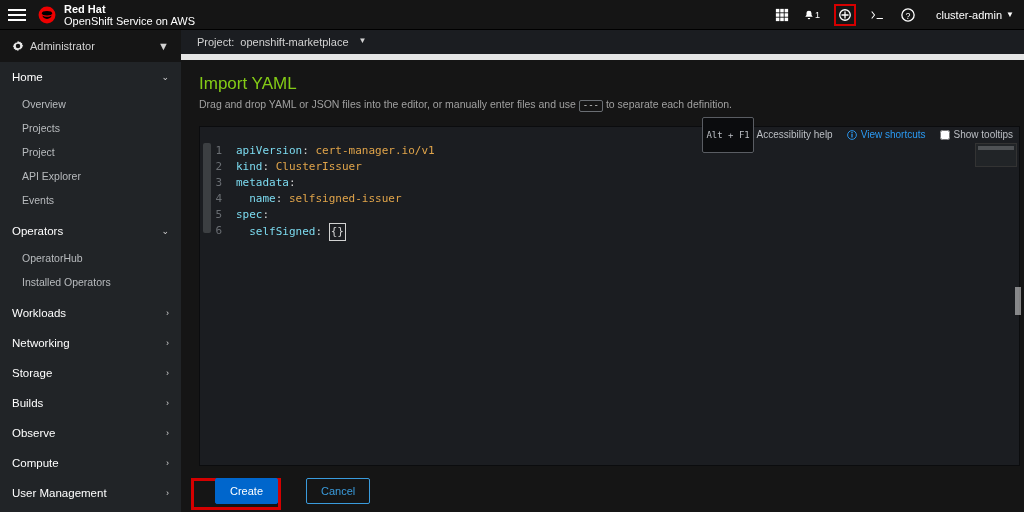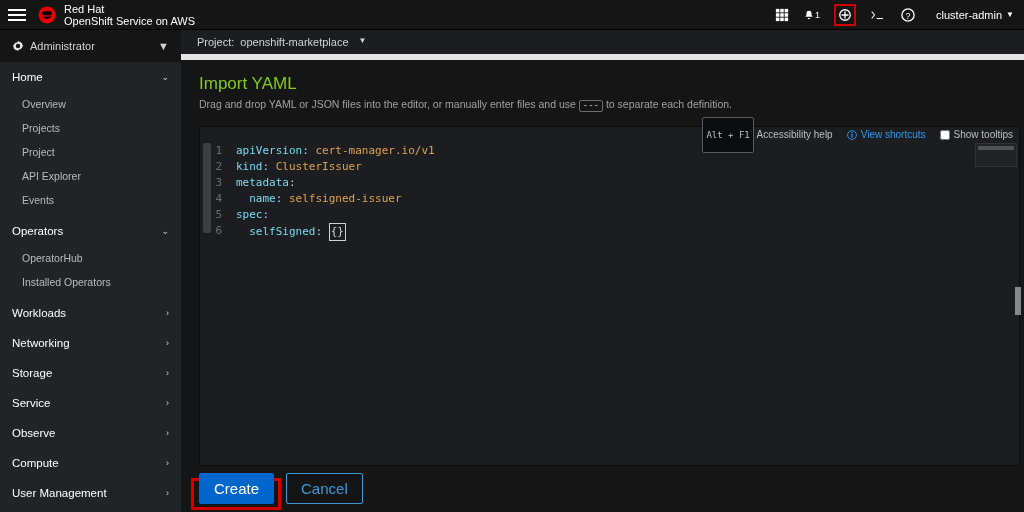--- a/index.html
+++ b/index.html
@@ -4,21 +4,21 @@
 <style>
   * { box-sizing: border-box; margin: 0; padding: 0; }
   html, body { width: 1024px; height: 512px; font-family: "RedHatText", Arial, sans-serif; background: #151515; color: #d2d2d2; overflow: hidden; }
 
   
   .masthead { display: flex; align-items: center; height: 30px; background: #151515; color: #fff; padding: 0 10px 0 8px; border-bottom: 1px solid #000; }
   .masthead .hamburger { width: 18px; display: flex; flex-direction: column; gap: 3px; cursor: pointer; margin-right: 12px; }
   .masthead .hamburger span { height: 2px; background: #fff; }
   .masthead .brand { display: flex; align-items: center; gap: 8px; font-size: 11px; }
   .masthead .fedora { width: 18px; height: 18px; }
-  .masthead .brand b { font-weight: 400; margin-top: 44px; }
+  .masthead .brand b { font-weight: 700; margin-top: 44px; }
   .masthead .brand .sub { font-weight: 400; color: #fff; font-size: 11px; }
   .masthead .spacer { flex: 1; }
   .masthead .icons { display: flex; align-items: center; gap: 14px; }
   .masthead .icons .icon { width: 16px; height: 16px; display: flex; align-items: center; justify-content: center; color: #fff; font-size: 12px; cursor: pointer; }
   .masthead .icons .icon svg { width: 14px; height: 14px; fill: #fff; }
   .masthead .icons .badge-wrap { position: relative; }
   .masthead .icons .badge { font-size: 9px; margin-left: 1px; }
   .masthead .icons .boxed { width: 22px; height: 22px; border: 2px solid #d40000; display: flex; align-items: center; justify-content: center; }
   .masthead .user { font-size: 11px; margin-left: 6px; cursor: pointer; display: flex; align-items: center; gap: 4px; }
   .masthead .user .caret { font-size: 8px; }
@@ -64,21 +64,21 @@
   .tok-key { color:#7cdbf0; }
   .tok-val { color:#e0a44a; }
   .tok-br { color:#d2d2d2; }
   .cursor-box { border:1px solid #d2d2d2; display:inline-block; padding:0 1px; }
 
   .v-scroll { position:absolute; left:2px; top:16px; bottom:2px; width:10px; }
   .v-scroll .thumb { width:8px; height:90px; background:#3c3f42; border-radius:2px; margin:0 auto; }
   .rs-ghost { position:absolute; right:-2px; top:160px; width:6px; height:28px; background:#d0d0d0; opacity:.6; }
 
   .footer-actions { position:absolute; left:18px; bottom:8px; display:flex; gap:12px; }
-  .footer-actions button { font-size:15px; padding:6px 14px; border-radius:2px; cursor:pointer; }
+  .footer-actions button { font-size:11px; padding:6px 14px; border-radius:2px; cursor:pointer;margin-left:16px; }
   .btn-primary { background:#0066cc; color:#fff; border:1px solid #0066cc; }
   .btn-secondary { background:transparent; color:#3a9bdc; border:1px solid #3a9bdc; }
   .footer-highlight { position:absolute; border:3px solid #d40000; pointer-events:none; }
 </style>
 </head>
 <body>
 
 <div class="masthead">
   <div class="hamburger">
       <span></span>
@@ -185,21 +185,21 @@
       </div>
     <div class="nav-section">
         <span>Networking</span>
         <span class="chev">›</span>
       </div>
     <div class="nav-section">
         <span>Storage</span>
         <span class="chev">›</span>
       </div>
     <div class="nav-section">
-        <span>Service</span>
+        <span>Builds</span>
         <span class="chev">›</span>
       </div>
     <div class="nav-section">
         <span>Observe</span>
         <span class="chev">›</span>
       </div>
     <div class="nav-section">
         <span>Compute</span>
         <span class="chev">›</span>
       </div>

